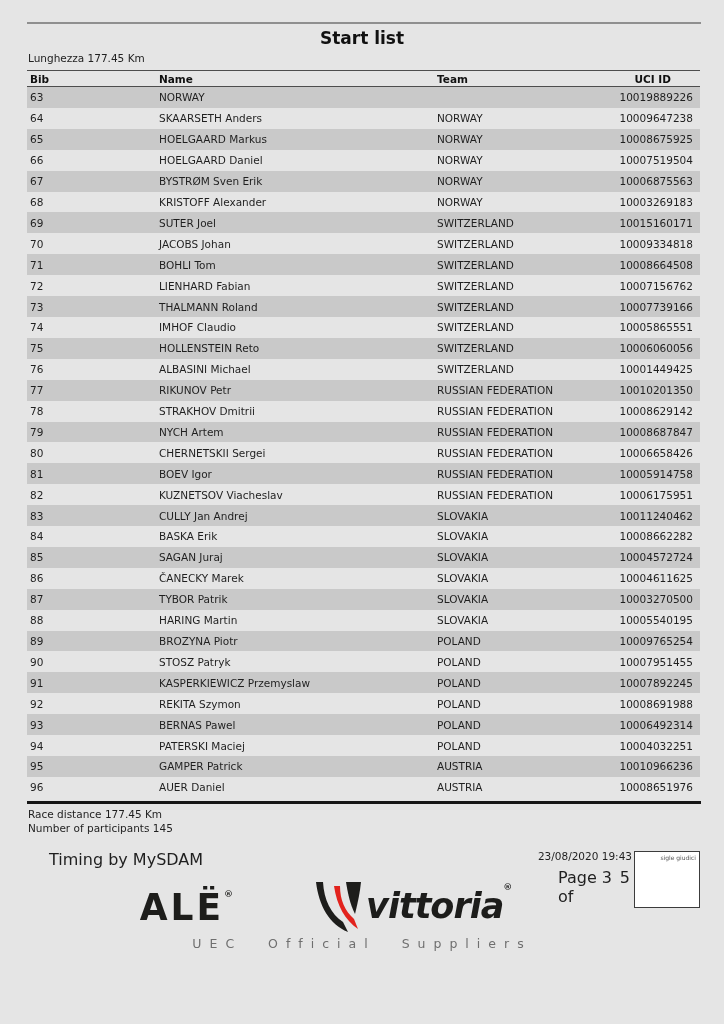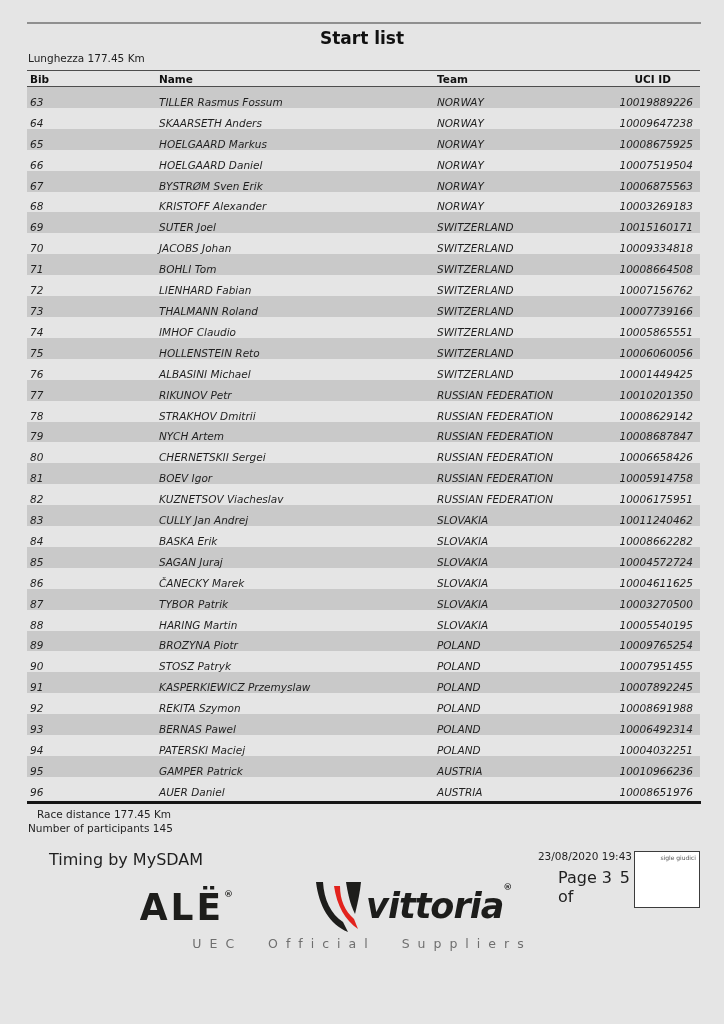--- a/index.html
+++ b/index.html
@@ -35,35 +35,35 @@
     position: absolute; left: 27px; top: 70px; width: 673px;
     font-size: 10.5px;
   }
   .thead {
     display: flex; align-items: center; height: 17px;
     border-top: 1.5px solid #4d4d4d;
     border-bottom: 1.5px solid #4d4d4d;
     font-weight: bold; color: #111;
   }
   .row {
-    display: flex; align-items: flex-end; height: 20.91px; font-style: italic;
+    display: flex; align-items: center; height: 20.91px;
   }
   .tbody .row:nth-child(odd) { background: #c9c9c9; }
   .c-bib  { width: 132px; padding-left: 3px; }
   .c-name { width: 278px; }
   .c-team { width: 181px; }
   .c-uci  { flex: 1; text-align: right; padding-right: 7px; }
   .thead .c-uci { padding-right: 29px; }
 
   
   .bottom-rule {
     position: absolute; left: 27px; top: 801px;
     width: 674px; height: 2.5px; background: #161616;
   }
-  .race-distance { position: absolute; left: 28px; top: 808px; font-size: 10.5px; margin-left: 9px; }
+  .race-distance { position: absolute; left: 28px; top: 808px; font-size: 10.5px; }
   .participants  { position: absolute; left: 28px; top: 822px; font-size: 10.5px; }
   .timing        { position: absolute; left: 28px; top: 850px; font-size: 16px; margin-left: 21px; }
   .datetime {
     position: absolute; right: 92px; top: 850px;
     font-size: 10.5px; text-align: right;
   }
   .page-line {
     position: absolute; left: 558px; top: 868px; width: 72px;
     display: flex; justify-content: space-between; font-size: 16px;
   }
@@ -114,21 +114,20 @@
     <div class="thead">
       <div class="c-bib">Bib</div>
       <div class="c-name">Name</div>
       <div class="c-team">Team</div>
       <div class="c-uci">UCI ID</div>
     </div>
     <div class="tbody">
 
     <div class="row">
         <div class="c-bib">63</div>
-        <div class="c-name">TILLER Rasmus Fossum</div>
         <div class="c-team">NORWAY</div>
         <div class="c-uci">10019889226</div>
       </div>
         <div class="row">
         <div class="c-bib">64</div>
         <div class="c-name">SKAARSETH Anders</div>
         <div class="c-team">NORWAY</div>
         <div class="c-uci">10009647238</div>
       </div>
         <div class="row">

